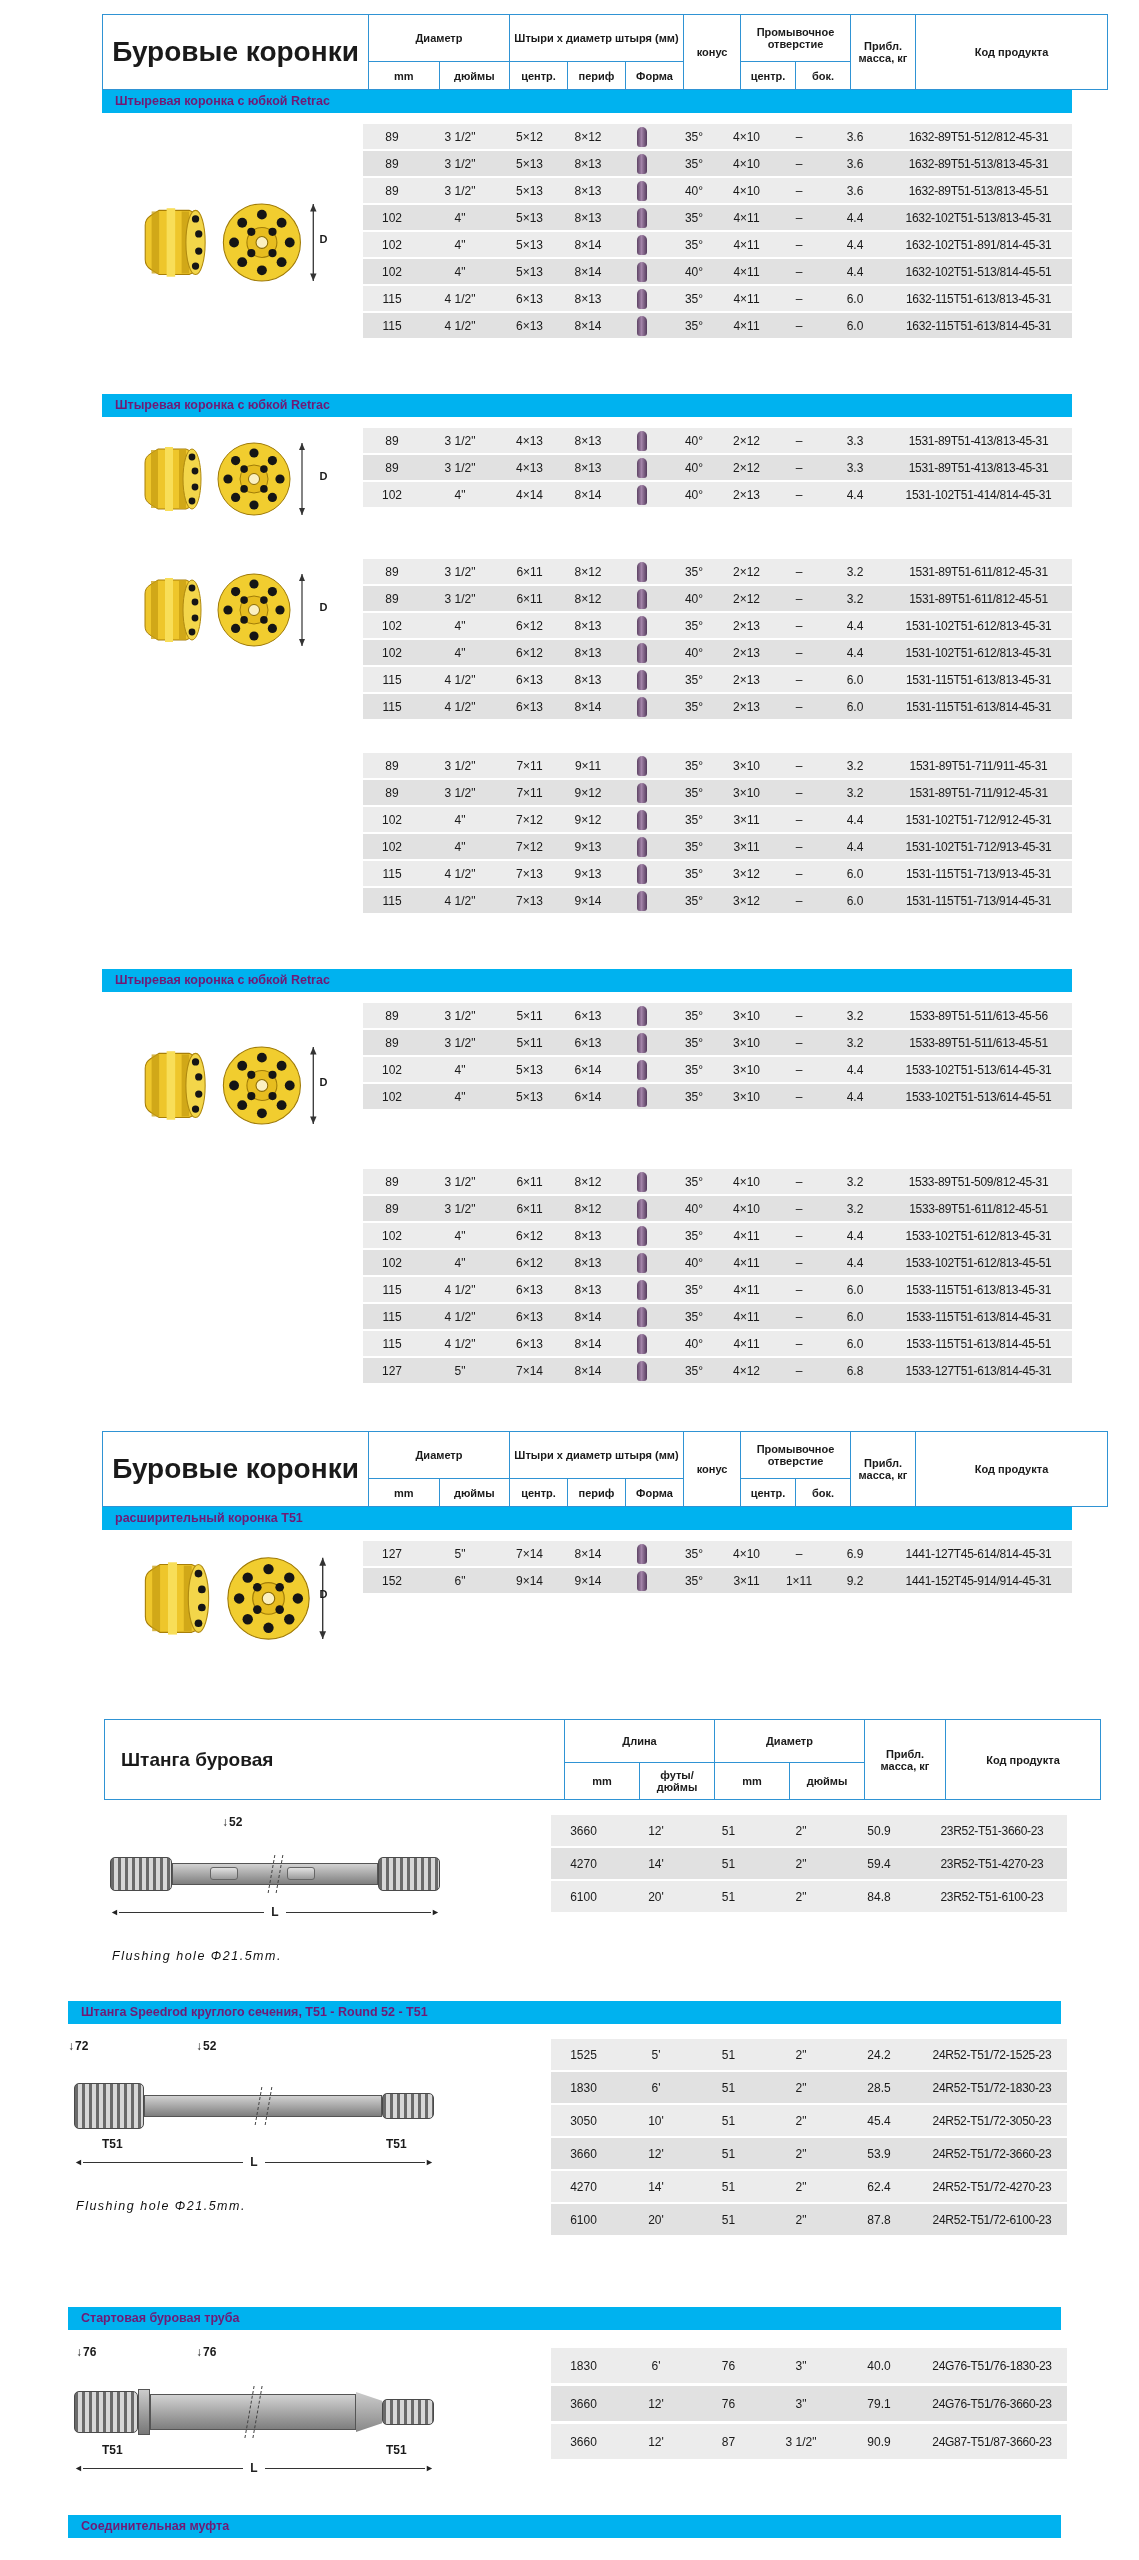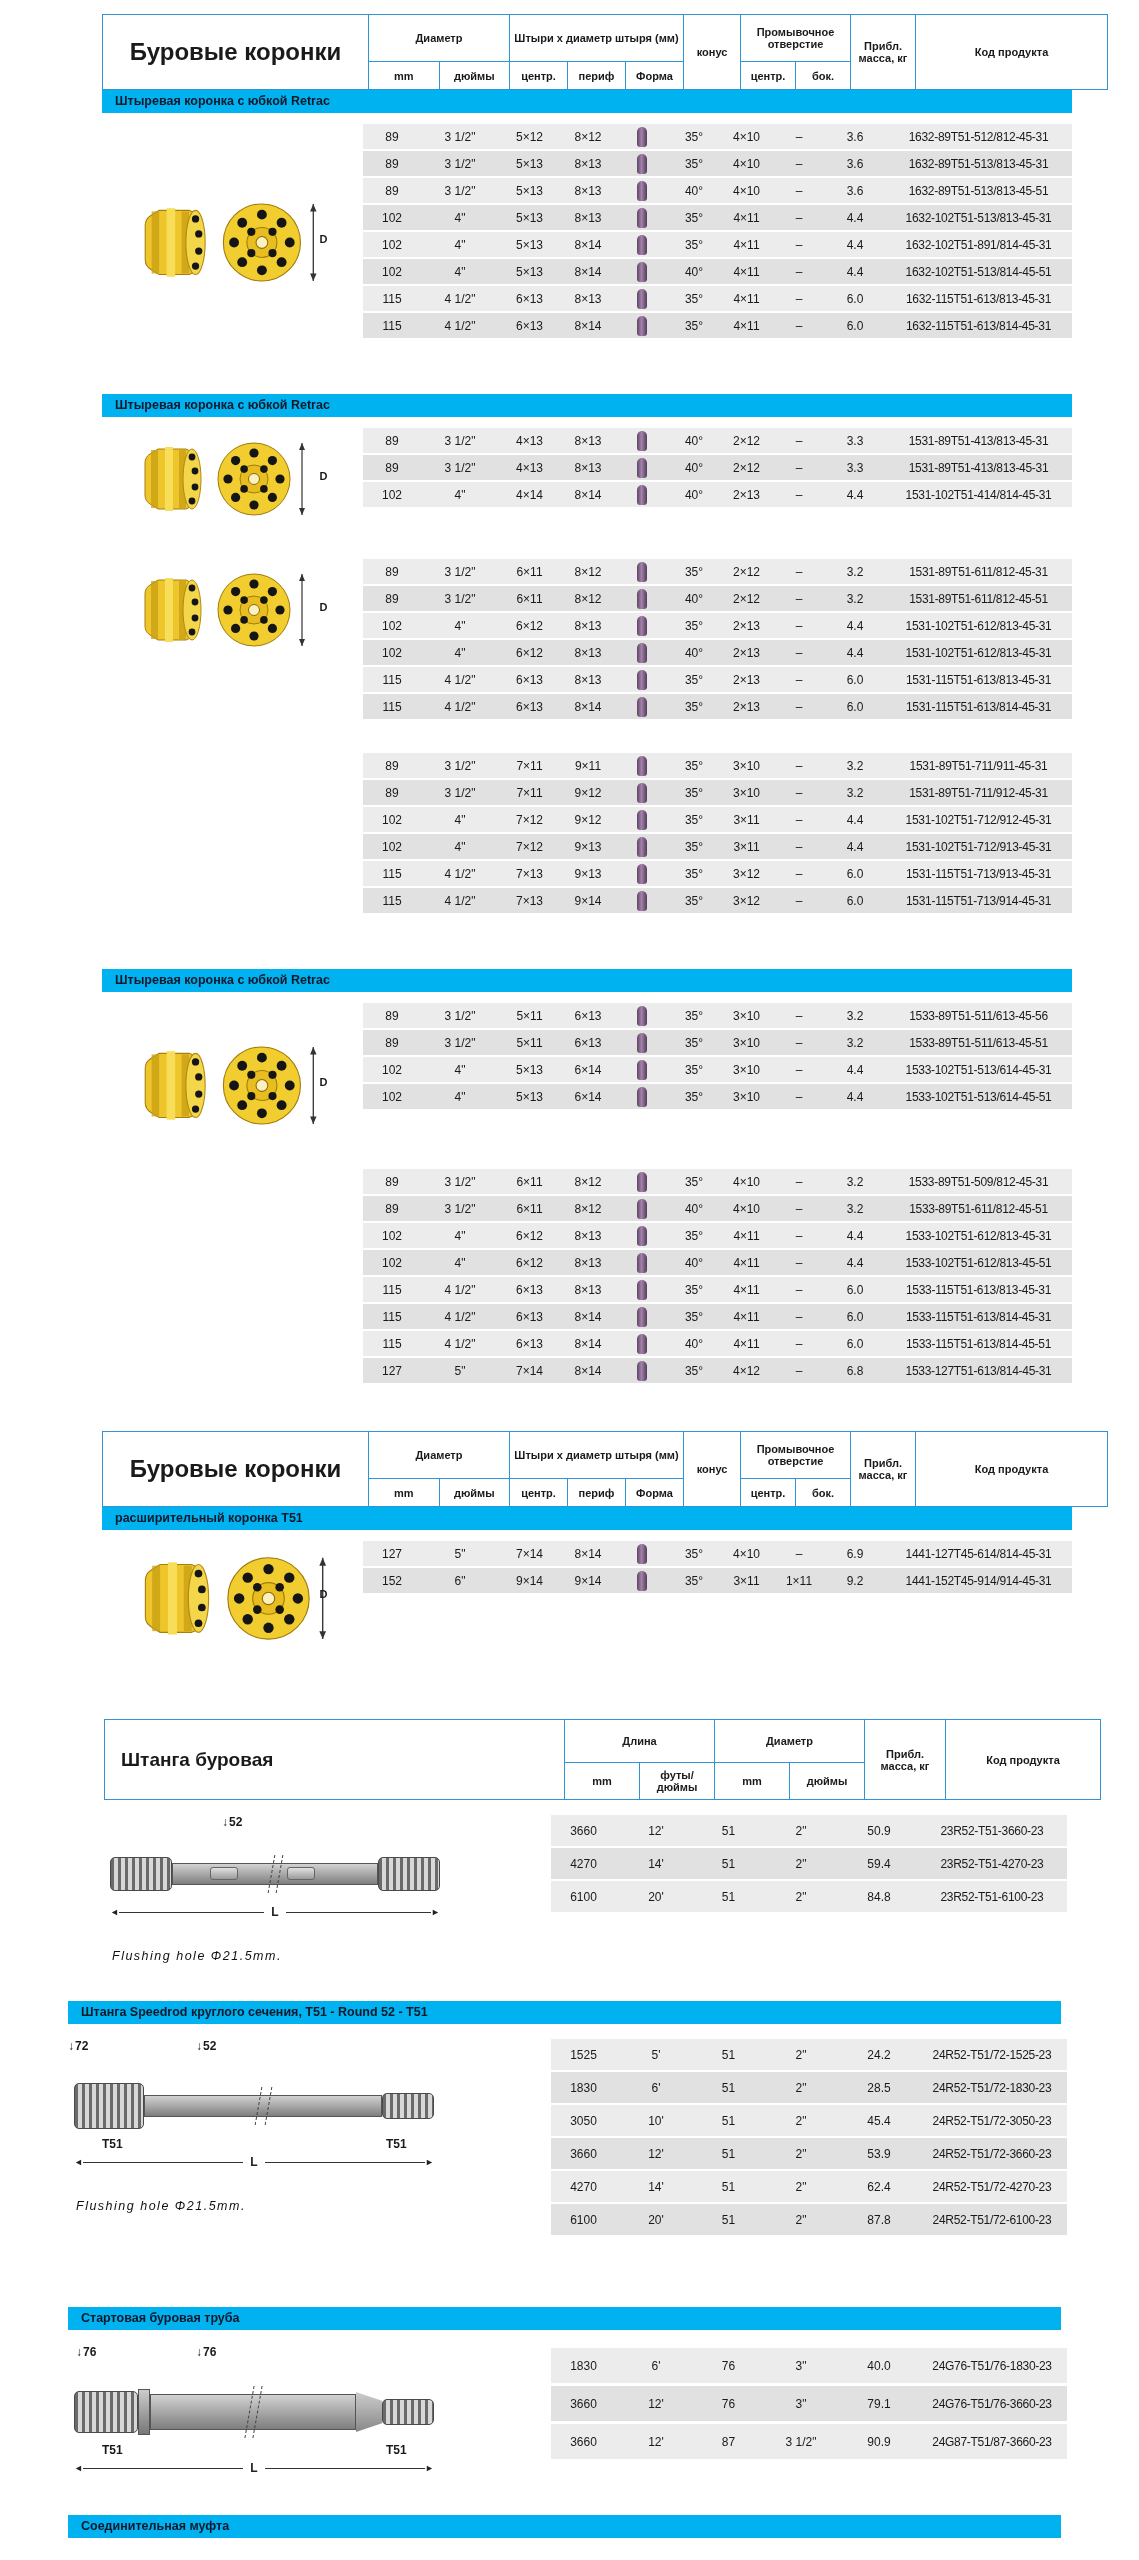--- a/index.html
+++ b/index.html
@@ -3,24 +3,24 @@
 <meta charset="utf-8">
 <style>
   html,body{margin:0;padding:0;background:#fff;}
   .page{width:1139px;min-height:2560px;background:#fff;font-family:"Liberation Sans",sans-serif;color:#1a1a1a;overflow:hidden;}
   
   .bit-block{margin:14px 0 0 102px;width:970px;}
   .mt-lg{margin-top:54px;} .mt-md{margin-top:46px;}
   table{border-collapse:collapse;}
   .hdr{width:970px;table-layout:fixed;}
   .hdr td{border:1.6px solid #2f93d4;text-align:center;font-weight:bold;font-size:11px;padding:1px 2px;background:#fff;vertical-align:middle;}
-  .hdr .hd-title{font-size:24px;}
+  .hdr .hd-title{font-size:28px;}
   .hdr tr:first-child td{height:44px;}
   .hdr tr:last-child td{height:25px;}
-  .cyan-bar{height:23px;line-height:23px;background:#00b2ef;color:#0f172a;font-weight:bold;font-size:12.5px;padding-left:13px;margin-top:0;}
+  .cyan-bar{height:23px;line-height:23px;background:#00b2ef;color:#701a75;font-weight:bold;font-size:12.5px;padding-left:13px;margin-top:0;}
   .group{display:flex;margin-top:9px;}
   .gap-sm{margin-top:30px;}
   .img-zone{width:261px;flex:0 0 261px;position:relative;}
   .bit-rows{border-collapse:separate;border-spacing:0 2px;table-layout:fixed;width:709px;align-self:flex-start;}
   .bit-rows td{height:25px;text-align:center;font-size:12px;background:#ececec;padding:0;white-space:nowrap;overflow:hidden;}
   .bit-rows tr:nth-child(even) td{background:#e1e1e1;}
   .c-mm{width:58px}.c-in{width:78px}.c-ctr{width:61px}.c-per{width:56px}.c-icon{width:52px}
   .c-cone{width:52px}.c-fc{width:53px}.c-fs{width:52px}.c-wt{width:60px}
   .c-code{width:187px;font-size:11.3px;letter-spacing:-0.3px;}
   .capsule{display:inline-block;width:10px;height:20px;border-radius:5px 5px 3px 3px;

